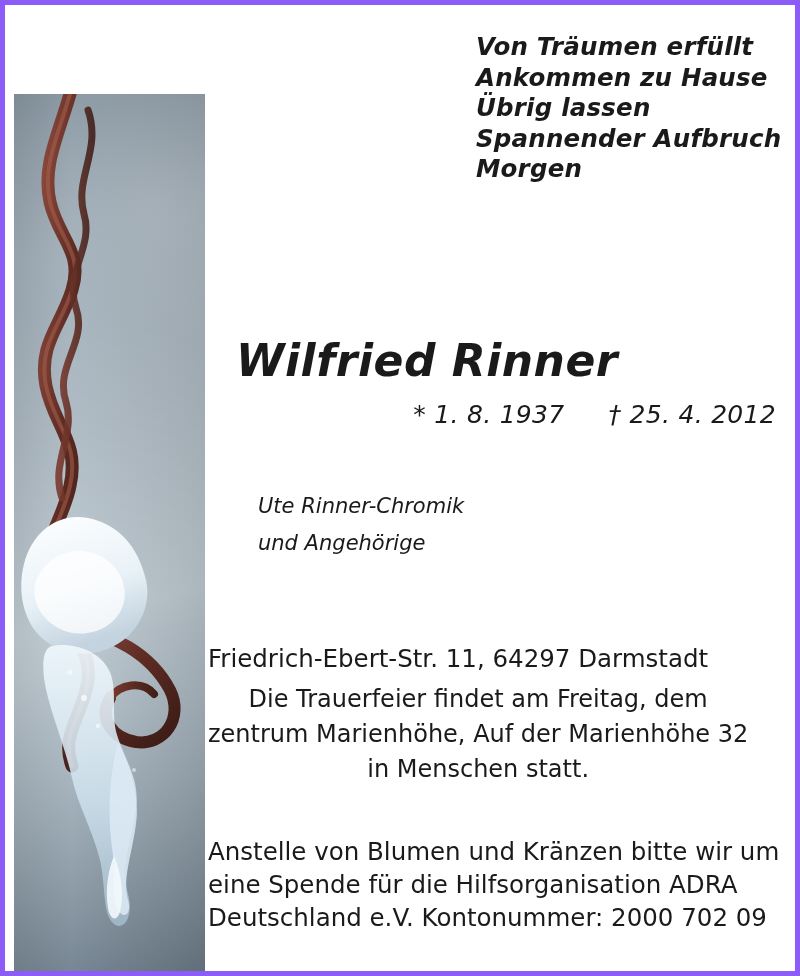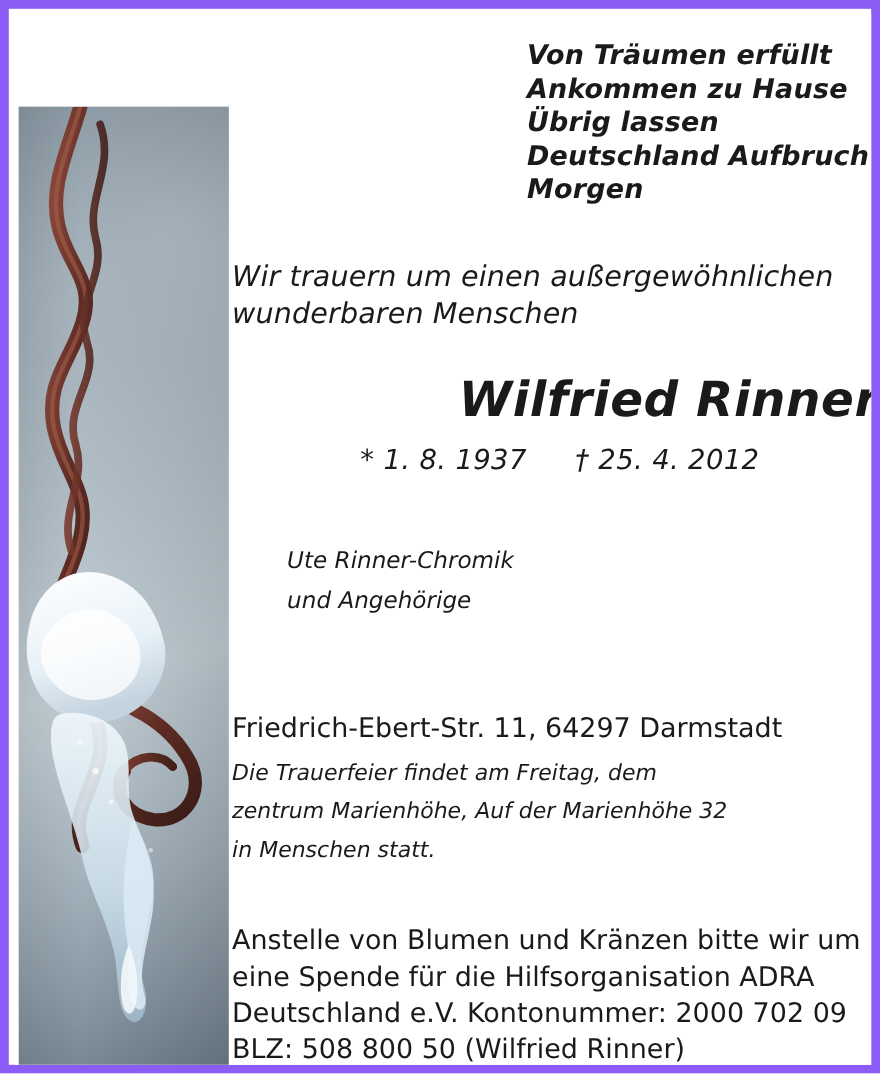--- a/index.html
+++ b/index.html
@@ -11,21 +11,21 @@
     width: 800px;
     height: 976px;
     font-family: "DejaVu Sans", sans-serif;
   }
   .notice {
     position: relative;
     width: 800px;
     height: 976px;
     box-sizing: border-box;
     background: #ffffff;
-    border: 8px solid #8b5cf6;
+    border: 5px solid #8b5cf6;
     overflow: hidden;
   }
   .inner {
     position: absolute;
     left: 5px;
     top: 5px;
     width: 790px;
     height: 966px;
     background: #ffffff;
   }
@@ -81,31 +81,31 @@
     left: 2px;
     font-style: italic;
     font-size: 26px;
     line-height: 34px;
     letter-spacing: 0.1px;
   }
   .name {
     top: 325px;
     left: 30px;
     width: 560px;
-    text-align: right;
+    text-align: left;
     font-style: italic;
     font-weight: bold;
     font-size: 44px;
     letter-spacing: 0.5px;
   }
   .dates {
     top: 390px;
     left: 30px;
     width: 540px;
-    text-align: center;
+    text-align: right;
     font-style: italic;
     font-size: 25px;
     letter-spacing: 0.3px;
   }
   .dates .gap {
     display: inline-block;
     width: 44px;
   }
   .family {
     top: 478px;
@@ -116,23 +116,23 @@
     line-height: 37px;
   }
   .address {
     top: 634px;
     left: 2px;
     font-size: 24.5px;
   }
   .ceremony {
     top: 672px;
     left: 2px;
-    font-style: italic;
-    font-size: 20px;
+    font-size: 24px;
     line-height: 35px;
+    text-align: center;
   }
   .donation {
     top: 825px;
     left: 2px;
     width: 578px;
     font-size: 24.5px;
     line-height: 33px;
     text-align: justify;
     text-align-last: left;
   }
@@ -201,28 +201,24 @@
         <circle cx="120" cy="676" r="2" fill="#ffffff" opacity="0.5"></circle>
       </svg>
     </div>
 
     <div class="text-col">
 
       <div class="blk poem">
         <div>Von Träumen erfüllt</div>
         <div>Ankommen zu Hause</div>
         <div>Übrig lassen</div>
-        <div>Deutschland Aufbruch</div>
+        <div>Spannender Aufbruch</div>
         <div>Morgen</div>
       </div>
 
-      <div class="blk lead">
-        <div>Wir trauern um einen außergewöhnlichen</div>
-        <div>wunderbaren Menschen</div>
-      </div>
 
       <div class="blk name">Wilfried Rinner</div>
 
       <div class="blk dates">
         <span class="nowrap"><span>*</span>&nbsp;<span>1. 8. 1937</span></span><span class="gap"></span><span class="nowrap"><span>†</span>&nbsp;<span>25. 4. 2012</span></span>
       </div>
 
       <div class="blk family">
         <div>Ute Rinner-Chromik</div>
         <div>und Angehörige</div>
@@ -233,18 +229,17 @@
       <div class="blk ceremony">
         <div>Die Trauerfeier findet am Freitag, dem</div>
         <div>zentrum Marienhöhe, Auf der Marienhöhe 32</div>
         <div>in Menschen statt.</div>
       </div>
 
       <div class="blk donation">
         <div>Anstelle von Blumen und Kränzen bitte wir um</div>
         <div>eine Spende für die Hilfsorganisation ADRA</div>
         <div>Deutschland e.V. Kontonummer: 2000 702 09</div>
-        <div>BLZ: 508 800 50 (Wilfried Rinner)</div>
       </div>
 
     </div>
   </div>
 </div>
 
 </body></html>

